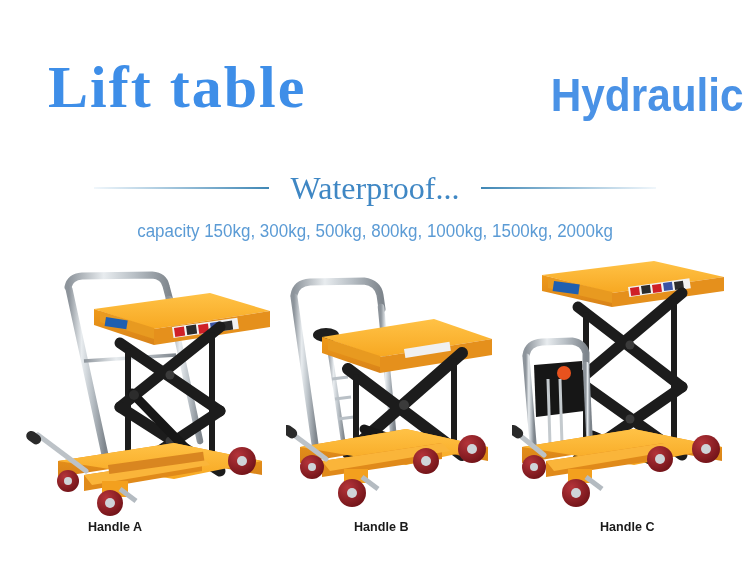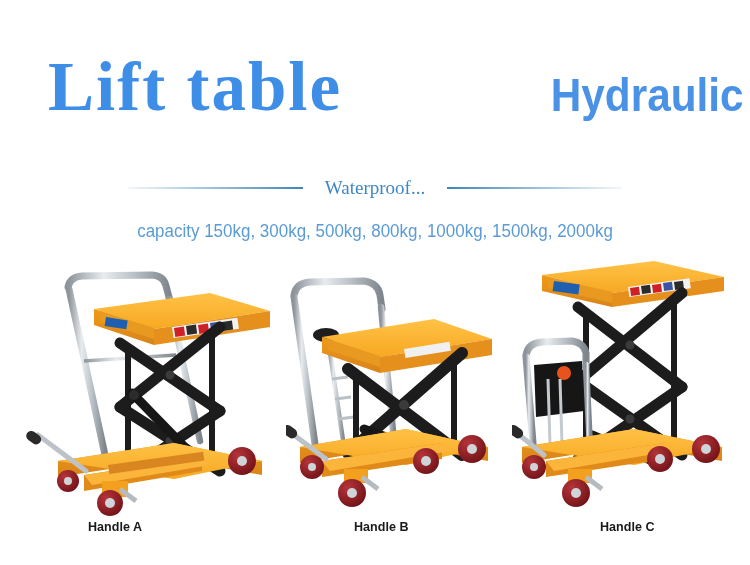--- a/index.html
+++ b/index.html
@@ -23,21 +23,21 @@
     top: 44px;
     width: 750px;
     height: 90px;
   }
   .title-main {
     position: absolute;
     left: 48px;
     top: 0;
     font-family: "Liberation Serif", "DejaVu Serif", serif;
     font-weight: 700;
-    font-size: 69px;
+    font-size: 60px;
     line-height: 86px;
     letter-spacing: 2px;
     color: #3e8ee8;
     white-space: nowrap;
   }
   .title-sub {
     position: absolute;
     right: 6px;
     top: 24px;
     font-family: "Liberation Sans Narrow", "Liberation Sans", sans-serif;
@@ -67,21 +67,21 @@
     flex: 0 0 auto;
   }
   .rule-left {
     background: linear-gradient(to right, rgba(160,200,230,0.15), #3f87b5);
   }
   .rule-right {
     background: linear-gradient(to left, rgba(160,200,230,0.15), #3f87b5);
   }
   .waterproof {
     font-family: "Liberation Serif", "DejaVu Serif", serif;
-    font-size: 19px;
+    font-size: 32px;
     line-height: 30px;
     color: #3f87c4;
     padding: 0 22px;
     white-space: nowrap;
   }
 
   
   .capacity {
     position: absolute;
     left: 0;

